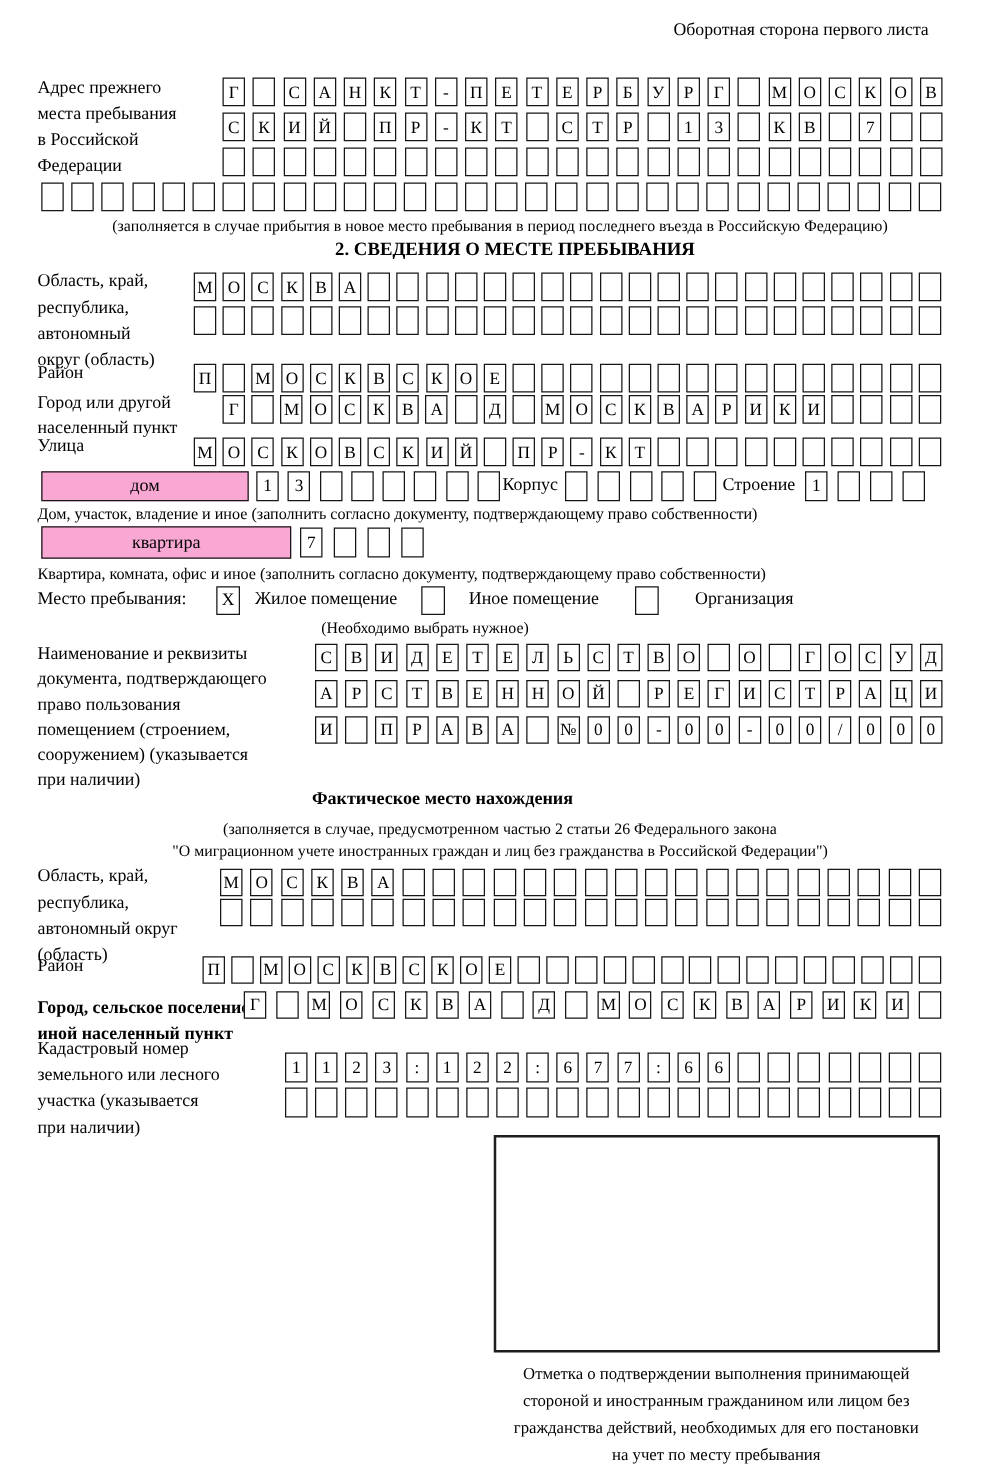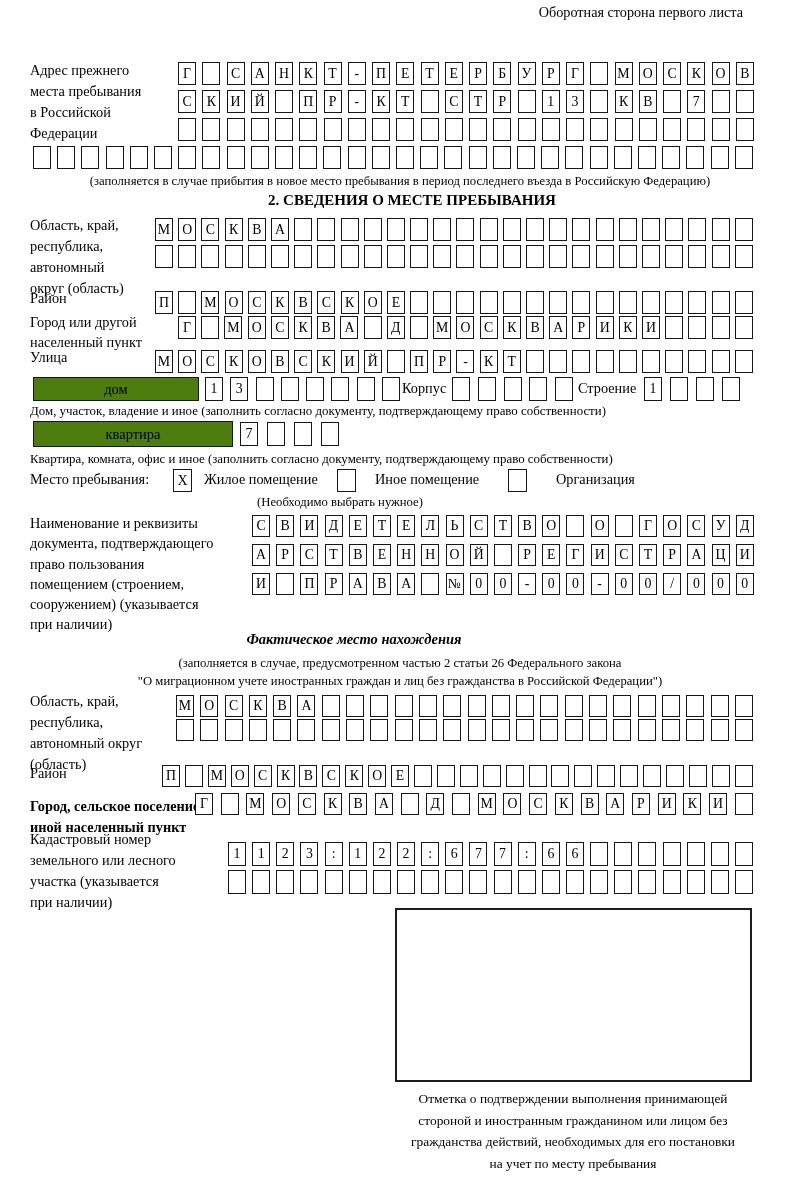--- a/index.html
+++ b/index.html
@@ -15,36 +15,36 @@
   .title-bold{font-weight:bold;font-size:15px;text-align:center;}
   .grid-row{display:flex;justify-content:space-between;align-items:flex-start;}
   .cell{
     flex:0 0 18px;height:22px;border:1.6px solid #161616;background:#fff;
     display:flex;align-items:center;justify-content:center;
     font-size:13.8px;line-height:1;box-sizing:border-box;
   }
   .h23 .cell{height:23px;}
   .h24 .cell{height:24px;}
   .namebox{
-    border:1.8px solid #161616;box-sizing:border-box;background:#4d7c0f;
+    border:1.8px solid #161616;box-sizing:border-box;background:#f9a8d4;
     display:flex;align-items:center;justify-content:center;font-size:14.5px;
   }
   .checkbox{
     width:19px;height:23px;border:1.6px solid #161616;box-sizing:border-box;background:#fff;
     display:flex;align-items:center;justify-content:center;font-size:14px;
   }
   .stamp{border:2px solid #1d1d1d;box-sizing:border-box;background:#fff;}
   .stamp-cap{font-size:13.4px;text-align:center;white-space:pre-line;line-height:21.5px;}
 </style>
 </head>
 <body>
 
 <div class="page">
 
-  <div class="abs label" style="top:4px;right:57px;font-size:14.2px;">Оборотная сторона первого листа</div>
+  <div class="abs label" style="top:16px;right:57px;font-size:14.2px;">Оборотная сторона первого листа</div>
 
   <div class="abs lines" style="left:30px;top:60px;width:150px;">Адрес прежнего
 места пребывания
 в Российской
 Федерации</div>
 
   <div class="abs grid-row h23" style="left:178px;top:62px;width:576px;">
       <span class="cell">Г</span>
       <span class="cell"></span>
       <span class="cell">С</span>
@@ -425,21 +425,21 @@
       <span class="cell">0</span>
       <span class="cell">-</span>
       <span class="cell">0</span>
       <span class="cell">0</span>
       <span class="cell">/</span>
       <span class="cell">0</span>
       <span class="cell">0</span>
       <span class="cell">0</span>
     </div>
 
-  <div class="abs title-bold" style="left:0;top:631px;width:708px;font-size:14.5px;font-style:italic;">Фактическое место нахождения</div>
+  <div class="abs title-bold" style="left:0;top:631px;width:708px;font-size:14.5px;">Фактическое место нахождения</div>
   <div class="abs note-c" style="left:0;top:654px;width:800px;">(заполняется в случае, предусмотренном частью 2 статьи 26 Федерального закона
 "О миграционном учете иностранных граждан и лиц без гражданства в Российской Федерации")</div>
 
   <div class="abs lines" style="left:30px;top:691px;width:150px;">Область, край,
 республика,
 автономный округ
 (область)</div>
   <div class="abs grid-row" style="left:176px;top:695px;width:577px;">
       <span class="cell">М</span>
       <span class="cell">О</span>

